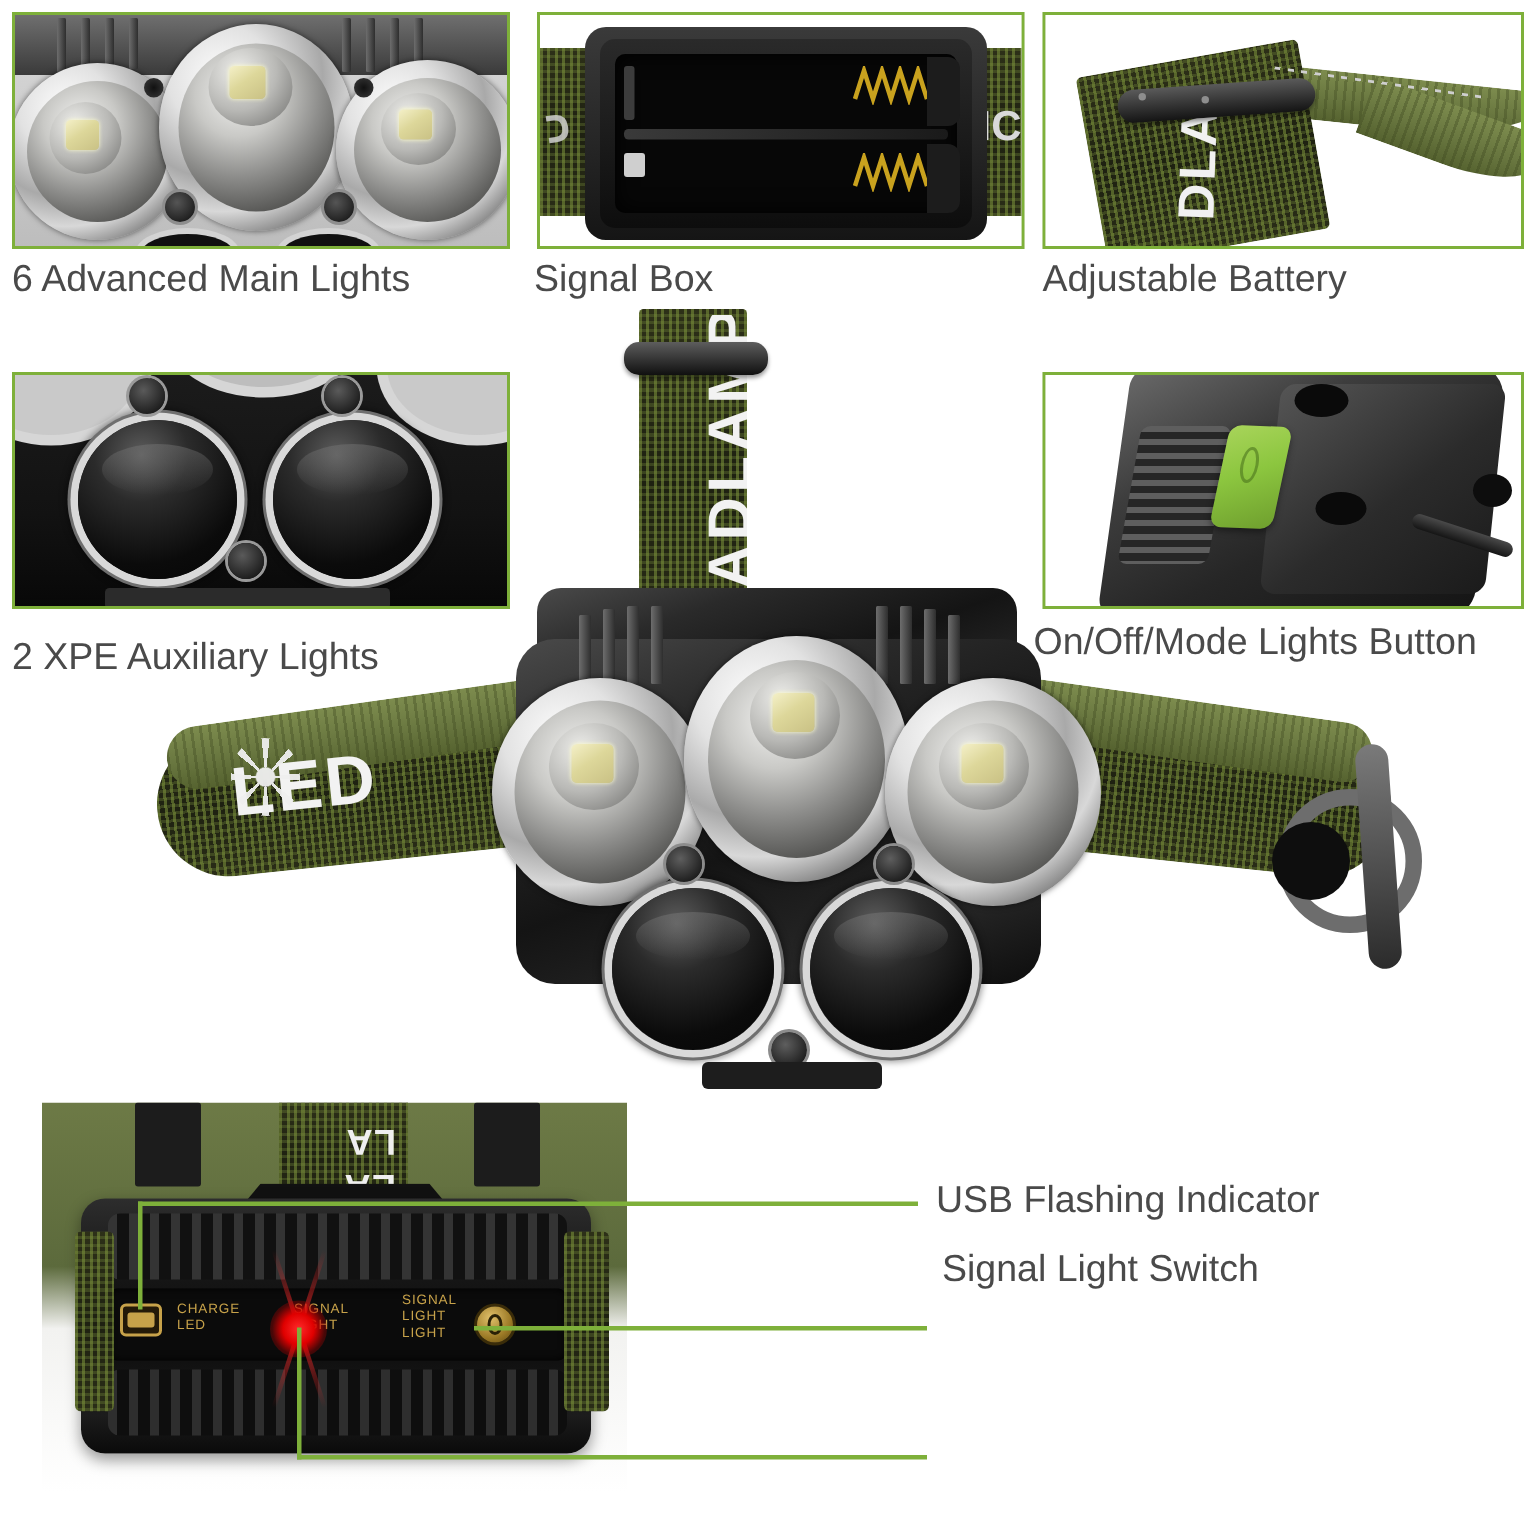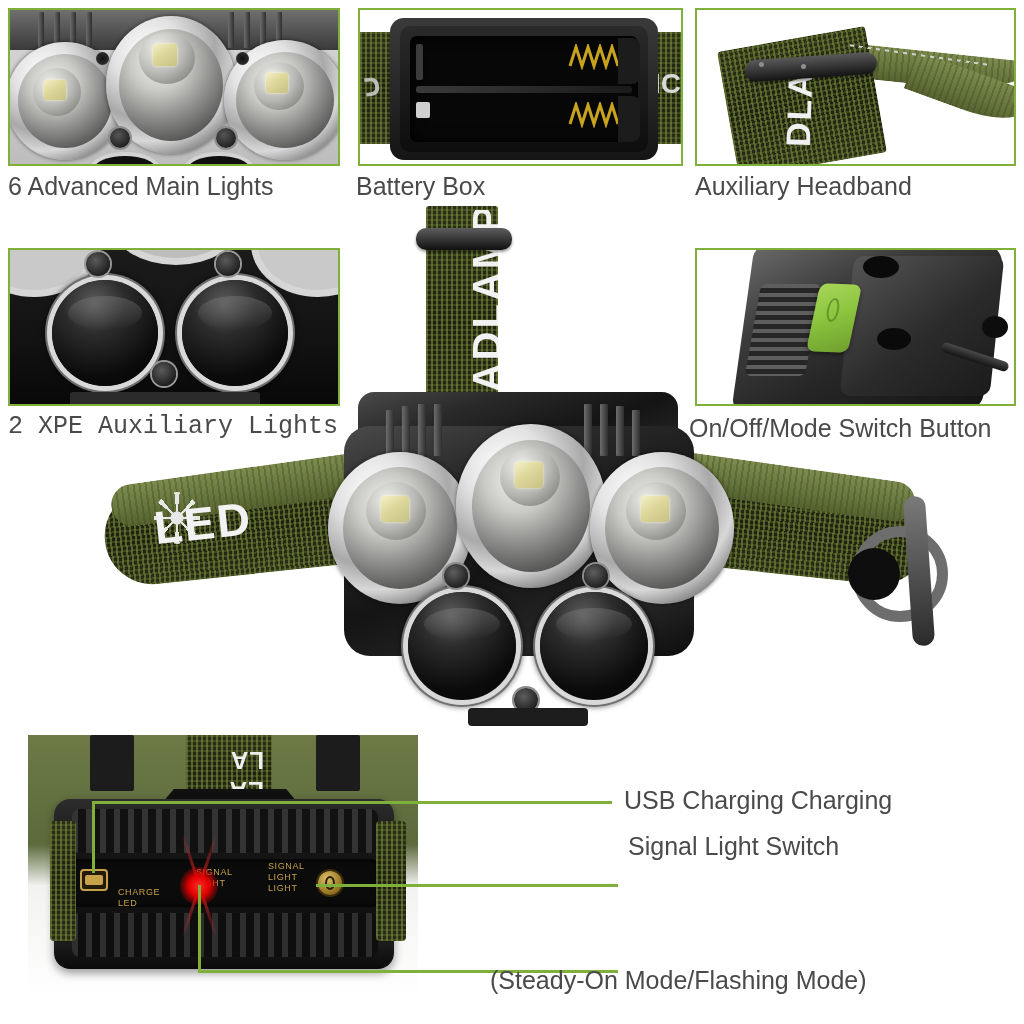--- a/index.html
+++ b/index.html
@@ -127,60 +127,60 @@
       </svg>
     </div>
     <div class="spring" style="left:208px;top:92px;width:52px;height:26px;">
       <svg width="52" height="26" viewBox="0 0 52 26">
         <polyline points="2,22 8,3 14,22 20,3 26,22 32,3 38,22 44,3 50,22" fill="none" stroke="#c9a21e" stroke-width="3"></polyline>
       </svg>
     </div>
     <div class="ph" style="left:258px;top:28px;width:22px;height:46px;border-radius:0 8px 8px 0;background:#1c1c1c;"></div>
     <div class="ph" style="left:258px;top:86px;width:22px;height:46px;border-radius:0 8px 8px 0;background:#1c1c1c;"></div>
   </div>
-  <div class="panel-caption" style="left:356px; top:172px;">Battery Box</div>
+  <div class="panel-caption" style="left:356px; top:172px;">Signal Box</div>
 
   <div class="panel" style="left:695px; top:8px; width:321px; height:158px;">
     <div class="ph" style="inset:0;background:#ffffff;"></div>
 
     <div class="strap-olive ph" style="left:150px;top:42px;width:175px;height:34px;border-radius:0 0 60% 0;transform:rotate(6deg);"></div>
     <div class="strap-olive ph" style="left:210px;top:60px;width:120px;height:40px;border-radius:0 0 50% 0;transform:rotate(20deg);"></div>
 
     <div class="strap ph" style="left:30px;top:28px;width:150px;height:128px;transform:rotate(-10deg);border-radius:4px;"></div>
     <div class="ph" style="left:48px;top:36px;width:110px;height:118px;transform:rotate(-10deg);overflow:hidden;">
       <div style="color:#f1f1f1;font-size:34px;font-weight:bold;line-height:34px;transform:rotate(-78deg) translate(-28px,8px);letter-spacing:2px;">DLA</div>
     </div>
 
     <div class="ph" style="left:48px;top:46px;width:132px;height:22px;border-radius:11px;background:linear-gradient(180deg,#5a5a5a,#141414);transform:rotate(-4deg);box-shadow:0 2px 3px rgba(0,0,0,.4);"></div>
     <div class="ph" style="left:62px;top:52px;width:5px;height:5px;border-radius:50%;background:#8e8e8e;"></div>
     <div class="ph" style="left:104px;top:54px;width:5px;height:5px;border-radius:50%;background:#8e8e8e;"></div>
 
     <div class="ph" style="left:152px;top:44px;width:140px;height:2px;background:repeating-linear-gradient(90deg,#cfcfcf 0 4px,transparent 4px 9px);transform:rotate(8deg);"></div>
   </div>
-  <div class="panel-caption" style="left:695px; top:172px;">Auxiliary Headband</div>
+  <div class="panel-caption" style="left:695px; top:172px;">Adjustable Battery</div>
 
   <div class="panel" style="left:8px; top:248px; width:332px; height:158px;">
     <div class="ph" style="inset:0;background:linear-gradient(180deg,#1b1b1b 0%,#121212 60%,#080808 100%);"></div>
 
     <div class="ph" style="left:-36px;top:-52px;width:120px;height:92px;border-radius:50%;box-shadow:0 0 0 7px #d6d6d6;background:#c9c9c9;"></div>
     <div class="ph" style="left:108px;top:-62px;width:116px;height:70px;border-radius:50%;box-shadow:0 0 0 7px #d6d6d6;background:#bdbdbd;"></div>
     <div class="ph" style="left:248px;top:-52px;width:120px;height:92px;border-radius:50%;box-shadow:0 0 0 7px #d6d6d6;background:#c9c9c9;"></div>
 
     <div class="aux" style="left:42px;top:30px;width:106px;height:106px;"></div>
     <div class="aux" style="left:172px;top:30px;width:106px;height:106px;"></div>
     <div class="ph" style="left:58px;top:46px;width:74px;height:34px;border-radius:50%;background:linear-gradient(180deg,rgba(120,120,120,.45),rgba(30,30,30,0));"></div>
     <div class="ph" style="left:188px;top:46px;width:74px;height:34px;border-radius:50%;background:linear-gradient(180deg,rgba(120,120,120,.45),rgba(30,30,30,0));"></div>
 
     <div class="ph" style="left:76px;top:2px;width:24px;height:24px;border-radius:50%;background:radial-gradient(circle at 40% 35%,#5a5a5a,#090909);box-shadow:0 0 0 2px #9a9a9a;"></div>
     <div class="ph" style="left:206px;top:2px;width:24px;height:24px;border-radius:50%;background:radial-gradient(circle at 40% 35%,#5a5a5a,#090909);box-shadow:0 0 0 2px #9a9a9a;"></div>
     <div class="ph" style="left:142px;top:112px;width:24px;height:24px;border-radius:50%;background:radial-gradient(circle at 40% 35%,#5a5a5a,#090909);box-shadow:0 0 0 2px #9a9a9a;"></div>
 
     <div class="ph" style="left:60px;top:142px;width:190px;height:14px;background:#2b2b2b;border-radius:3px;"></div>
   </div>
-  <div class="panel-caption" style="left:8px; top:412px;font-family:Liberation Mono, monospace;">2 XPE Auxiliary Lights</div>
+  <div class="panel-caption" style="left:8px; top:424px;">2 XPE Auxiliary Lights</div>
 
   <div class="panel" style="left:695px; top:248px; width:321px; height:158px;">
     <div class="ph" style="inset:0;background:#ffffff;"></div>
 
     <div class="ph" style="left:46px;top:-6px;width:250px;height:168px;transform:skewX(-8deg);
          background:linear-gradient(150deg,#6a6a6a 0%,#3d3d3d 30%,#262626 60%,#141414 100%);border-radius:14px 22px 18px 14px;"></div>
     <div class="ph" style="left:150px;top:6px;width:150px;height:140px;transform:skewX(-6deg);
          background:linear-gradient(140deg,#555,#2b2b2b 55%,#1b1b1b 100%);border-radius:10px;"></div>
 
     <div class="ph" style="left:56px;top:34px;width:60px;height:92px;transform:skewX(-10deg);
@@ -190,21 +190,21 @@
          background:linear-gradient(160deg,#a8d45a 0%,#8cc63f 45%,#6f9f2e 100%);border-radius:8px;
          box-shadow:0 2px 5px rgba(0,0,0,.45);"></div>
     <div class="ph" style="left:130px;top:48px;width:12px;height:24px;border:2px solid rgba(70,110,25,.55);border-radius:50%;transform:skewX(-10deg);"></div>
 
     <div class="ph" style="left:166px;top:6px;width:36px;height:22px;border-radius:50%;background:#0a0a0a;"></div>
     <div class="ph" style="left:180px;top:78px;width:34px;height:22px;border-radius:50%;background:#0a0a0a;"></div>
     <div class="ph" style="right:6px;top:66px;width:26px;height:22px;border-radius:50%;background:#0d0d0d;"></div>
 
     <div class="ph" style="right:4px;top:102px;width:70px;height:10px;border-radius:6px;background:linear-gradient(180deg,#4a4a4a,#151515);transform:rotate(18deg);"></div>
   </div>
-  <div class="panel-caption" style="left:689px; top:414px;">On/Off/Mode Switch Button</div>
+  <div class="panel-caption" style="left:689px; top:414px;">On/Off/Mode Lights Button</div>
 
   <div style="position:absolute;left:96px;top:196px;width:840px;height:540px;">
 
     <div class="strap" style="left:330px;top:10px;width:72px;height:230px;border-radius:3px;"></div>
     <div style="position:absolute;left:330px;top:14px;width:72px;height:226px;overflow:hidden;">
       <div style="position:absolute;left:-64px;top:96px;color:#f2f2f2;font-size:40px;font-weight:bold;
                   letter-spacing:3px;transform:rotate(-90deg);white-space:nowrap;">HEADLAMP</div>
     </div>
 
     <div style="position:absolute;left:320px;top:32px;width:96px;height:22px;border-radius:10px;
@@ -300,21 +300,21 @@
 
     <div class="ph" style="left:44px;top:178px;width:306px;height:44px;border-radius:8px;
          background:repeating-linear-gradient(90deg,#2e2e2e 0 6px,#0e0e0e 6px 14px);"></div>
 
     <div class="strap ph" style="left:22px;top:86px;width:26px;height:120px;border-radius:4px;"></div>
     <div class="strap ph" style="right:12px;top:86px;width:30px;height:120px;border-radius:4px;"></div>
 
     <div style="position:absolute;left:52px;top:134px;width:28px;height:22px;border:2px solid #c7a24a;border-radius:4px;background:#241a08;"></div>
     <div style="position:absolute;left:57px;top:140px;width:18px;height:10px;background:#c7a24a;border-radius:2px;"></div>
 
-    <div class="bp-label" style="left:90px;top:132px;margin-top:20px;">
+    <div class="bp-label" style="left:90px;top:132px;">
       <span>CHARGE</span><br>
       <span>LED</span>
     </div>
     <div class="bp-label" style="left:168px;top:132px;">
       <span>SIGNAL</span><br>
       <span>LIGHT</span>
     </div>
     <div class="bp-label" style="left:240px;top:126px;">
       <span>SIGNAL</span><br>
       <span>LIGHT</span><br>
@@ -332,19 +332,18 @@
   </div>
 
   <div class="cl" style="left:92px;top:801px;width:3px;height:72px;"></div>
   <div class="cl" style="left:92px;top:801px;width:520px;height:3px;"></div>
 
   <div class="cl" style="left:316px;top:884px;width:302px;height:3px;"></div>
 
   <div class="cl" style="left:198px;top:885px;width:3px;height:88px;"></div>
   <div class="cl" style="left:198px;top:970px;width:420px;height:3px;"></div>
 
-  <div class="callout-text" style="left:624px; top:786px;">USB Charging Charging</div>
+  <div class="callout-text" style="left:624px; top:786px;">USB Flashing Indicator</div>
 
   <div class="callout-text" style="left:628px; top:832px;">Signal Light Switch</div>
 
-  <div class="callout-text" style="left:490px; top:966px;">(Steady-On Mode/Flashing Mode)</div>
 
 </div>
 
 </body></html>

